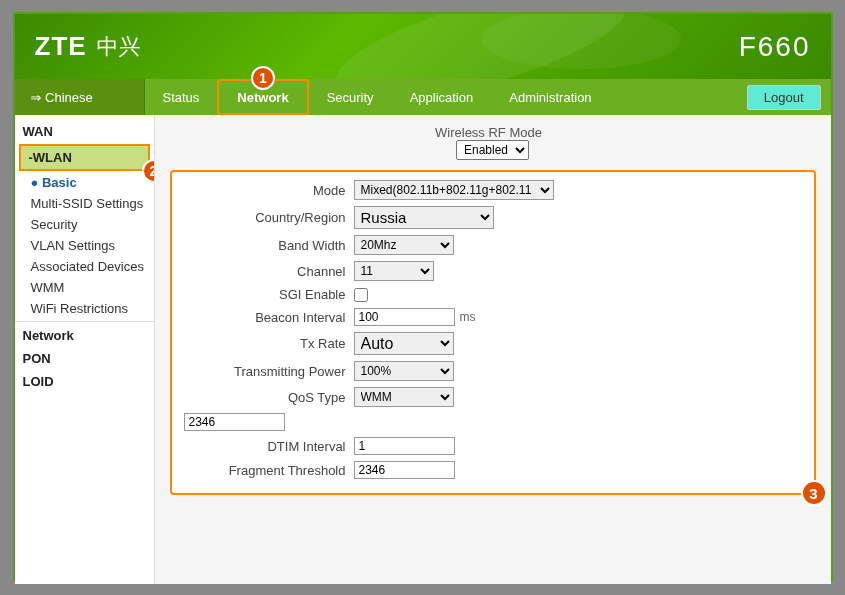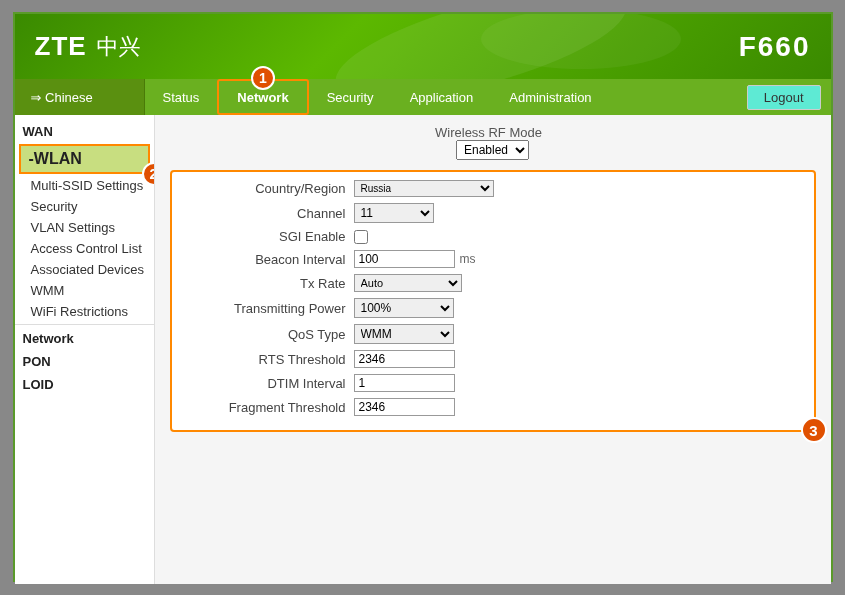--- a/index.html
+++ b/index.html
@@ -66,21 +66,21 @@
       right: 150px;
       top: -5px;
       width: 200px;
       height: 60px;
       background: rgba(255,255,255,0.05);
       border-radius: 50%;
     }
     .model-name {
       color: white;
       font-size: 28px;
-      font-weight: bold;
+      font-weight: normal;
       letter-spacing: 2px;
     }
     
     .nav-bar {
       background: #6ab020;
       height: 36px;
       display: flex;
       align-items: center;
       padding: 0;
     }
@@ -144,21 +144,21 @@
     }
     .sidebar-section {
       padding: 4px 8px;
       font-weight: bold;
       font-size: 13px;
       color: #222;
     }
     .sidebar-group {
       padding: 4px 8px;
       font-weight: bold;
-      font-size: 16px;
+      font-size: 13px;
       color: #222;
       background: #d4e8a0;
       border: 1px solid #8ab840;
       margin: 1px 4px;
       cursor: pointer;
     }
     .sidebar-group.active {
       background: #c8de80;
       border: 2px solid #ff8800;
     }
@@ -343,54 +343,70 @@
   </div>
 
   <div class="content-area">
 
     <div class="sidebar" style="position:relative;">
       <div class="sidebar-section">WAN</div>
       <div style="position:relative; display:block;">
         <div class="sidebar-group active">-WLAN</div>
         <div class="badge-sidebar">2</div>
       </div>
+      <div class="sidebar-item active">Basic</div>
       <div class="sidebar-item">Multi-SSID Settings</div>
       <div class="sidebar-item">Security</div>
       <div class="sidebar-item">VLAN Settings</div>
-      <div class="sidebar-item">Access Control List</div>
       <div class="sidebar-item">Associated Devices</div>
       <div class="sidebar-item">WMM</div>
       <div class="sidebar-item">WiFi Restrictions</div>
       <div class="sidebar-divider"></div>
       <div class="sidebar-section">Network</div>
       <div class="sidebar-section">PON</div>
       <div class="sidebar-section">LOID</div>
     </div>
 
     <div class="main-panel">
 
       <div class="wireless-rf-row">
         <label>Wireless RF Mode</label>
         <select style="font-size:12px; padding:1px 3px;">
           <option>Enabled</option>
         </select>
       </div>
 
       <div class="settings-box" style="position:relative;">
 
+        <div class="form-row">
+          <div class="form-label">Mode</div>
+          <div class="form-control">
+            <select style="font-size:12px; width:200px;">
+              <option>Mixed(802.11b+802.11g+802.11</option>
+            </select>
+          </div>
+        </div>
 
         <div class="form-row">
           <div class="form-label">Country/Region</div>
           <div class="form-control">
-            <select style="font-size:10px; width:140px;">
+            <select style="font-size:15px; width:140px;">
               <option>Russia</option>
             </select>
           </div>
         </div>
 
+        <div class="form-row">
+          <div class="form-label">Band Width</div>
+          <div class="form-control">
+            <select style="font-size:12px; width:100px;">
+              <option>20Mhz</option>
+            </select>
+          </div>
+        </div>
 
         <div class="form-row">
           <div class="form-label">Channel</div>
           <div class="form-control">
             <select style="font-size:12px; width:80px;">
               <option>11</option>
             </select>
           </div>
         </div>
 
@@ -405,21 +421,21 @@
           <div class="form-label">Beacon Interval</div>
           <div class="form-control">
             <input type="text" value="100" style="">
             <span class="form-unit">ms</span>
           </div>
         </div>
 
         <div class="form-row">
           <div class="form-label">Tx Rate</div>
           <div class="form-control">
-            <select style="font-size:11px; width:108px;">
+            <select style="font-size:16px; width:100px;">
               <option>Auto</option>
             </select>
           </div>
         </div>
 
         <div class="form-row">
           <div class="form-label">Transmitting Power</div>
           <div class="form-control">
             <select style="font-size:12px; width:100px;">
               <option>100%</option>
@@ -430,21 +446,20 @@
         <div class="form-row">
           <div class="form-label">QoS Type</div>
           <div class="form-control">
             <select style="font-size:12px; width:100px;">
               <option>WMM</option>
             </select>
           </div>
         </div>
 
         <div class="form-row">
-          <div class="form-label">RTS Threshold</div>
           <div class="form-control">
             <input type="text" value="2346" style="">
           </div>
         </div>
 
         <div class="form-row">
           <div class="form-label">DTIM Interval</div>
           <div class="form-control">
             <input type="text" value="1" style="">
           </div>

